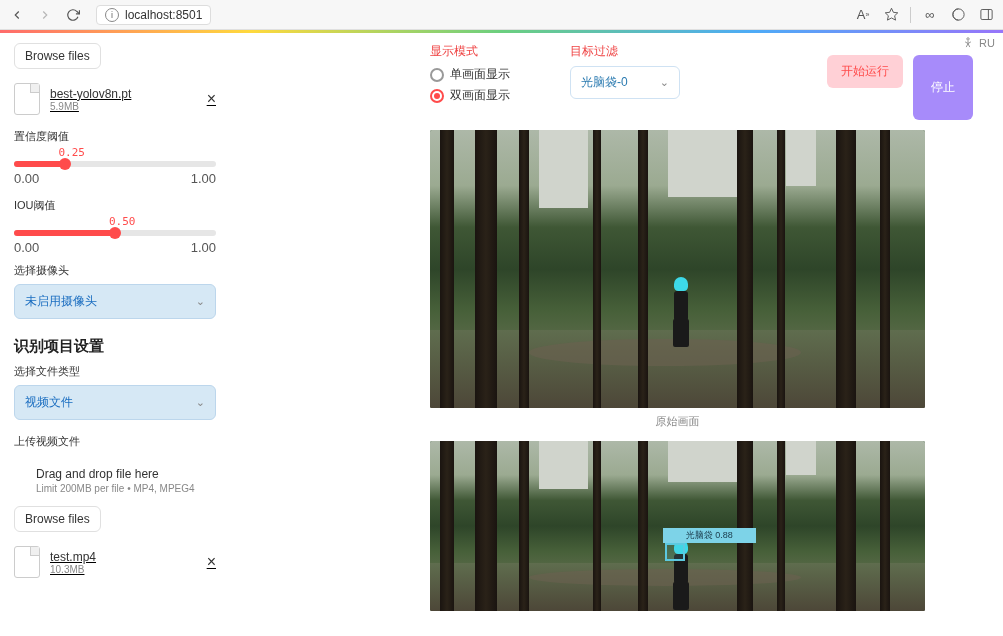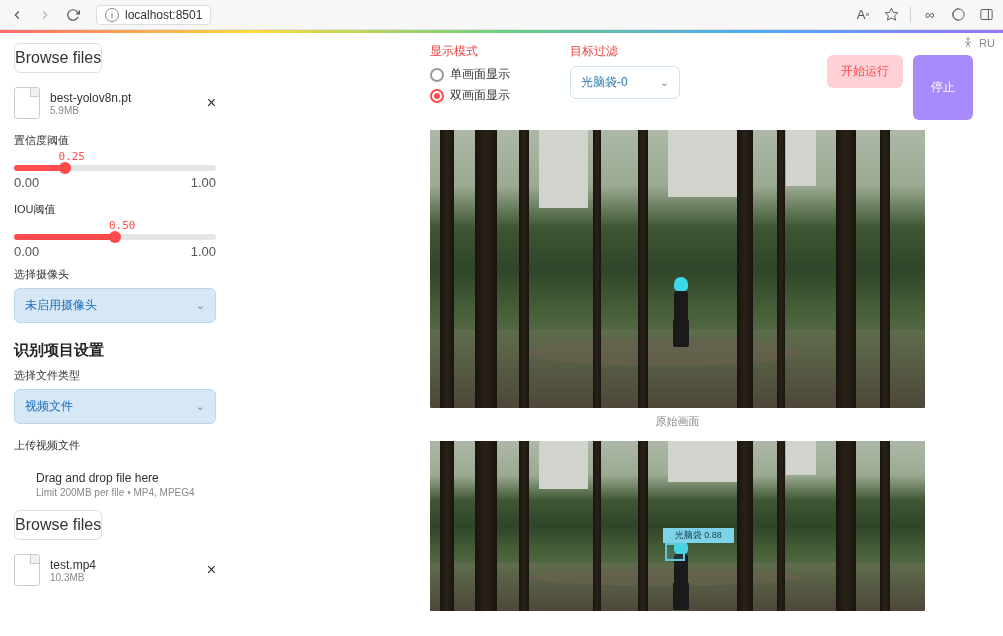--- a/index.html
+++ b/index.html
@@ -18,22 +18,22 @@
 
 
 .top-right { position: absolute; top: 36px; right: 8px; display: flex; align-items: center; gap: 4px; font-size: 11px; color: #888; }
 
 
 .content { display: flex; height: calc(636px - 33px); }
 .sidebar { width: 230px; padding: 10px 14px; overflow-y: auto; }
 .main { flex: 1; padding: 10px 30px 10px 200px; overflow-y: auto; position: relative; }
 
 
-.browse-btn { font-size: 16px; color: #333; background: #fff; border: 1px solid #e0e0e0; border-radius: 6px; padding: 5px 0; cursor: pointer; }
-.file-item { display: flex; align-items: center; gap: 10px; margin: 14px 0; }
+.browse-btn { font-size: 12px; color: #333; background: #fff; border: 1px solid #e0e0e0; border-radius: 6px; padding: 5px 10px; cursor: pointer; }
+.file-item { display: flex; align-items: center; gap: 10px; margin: 14px 0; text-decoration: underline; }
 .file-icon { width: 26px; height: 32px; border: 1px solid #ccc; border-radius: 3px; position: relative; background: #fff; }
 .file-icon::before { content: ''; position: absolute; top: 0; right: 0; width: 8px; height: 8px; background: #f0f0f0; border-left: 1px solid #ccc; border-bottom: 1px solid #ccc; }
 .file-info { flex: 1; }
 .file-name { font-size: 12px; color: #333; }
 .file-size { font-size: 10px; color: #888; }
 .close-x { font-size: 16px; color: #333; cursor: pointer; }
 
 .param-label { font-size: 11px; color: #333; margin-top: 12px; }
 .slider-val { font-size: 11px; color: #ff4b4b; font-family: monospace; margin-top: 2px; }
 .slider-track { position: relative; height: 6px; background: #e6e6e6; border-radius: 3px; margin: 2px 0; }
@@ -71,21 +71,21 @@
 .caption { font-size: 11px; color: #888; text-align: center; margin-top: 6px; }
 
 
 .forest { position: absolute; inset: 0; background: linear-gradient(180deg, #adb8a8 0%, #9baa91 20%, #3f5735 35%, #2e4529 50%, #476039 65%, #5f6d4e 80%, #4d4738 100%); }
 .tree { position: absolute; top: 0; bottom: 0; background: linear-gradient(90deg, #1a1410 0%, #2a2218 50%, #1a1410 100%); }
 .person { position: absolute; width: 26px; height: 70px; }
 .person .body { position: absolute; top: 14px; left: 6px; width: 14px; height: 30px; background: #1a1a1a; border-radius: 3px; }
 .person .legs { position: absolute; top: 42px; left: 5px; width: 16px; height: 28px; background: #1a1a1a; border-radius: 2px; }
 .person .helmet { position: absolute; top: 0; left: 6px; width: 14px; height: 14px; background: #3dd9e8; border-radius: 50% 50% 30% 30%; }
 .det-box { position: absolute; border: 2px solid #5cc9e0; background: rgba(92,201,224,0.15); }
-.det-label { position: absolute; background: #7dd3e8; color: #1a3a4a; font-size: 9px; padding: 1px 12px; white-space: nowrap; }
+.det-label { position: absolute; background: #7dd3e8; color: #1a3a4a; font-size: 9px; padding: 1px 23px; white-space: nowrap; }
 
 .sky-patch { position: absolute; top: 0; background: #d0d4cc; }
 .ground { position: absolute; bottom: 0; left: 0; right: 0; height: 28%; background: linear-gradient(180deg, #5f6d4e 0%, #4d4738 100%); }
 .path { position: absolute; bottom: 15%; left: 20%; width: 55%; height: 10%; background: #6b6050; border-radius: 50%; opacity: 0.6; }
 </style>
 </head>
 <body>
 
 <div class="browser-bar">
   <div class="nav-btn">

